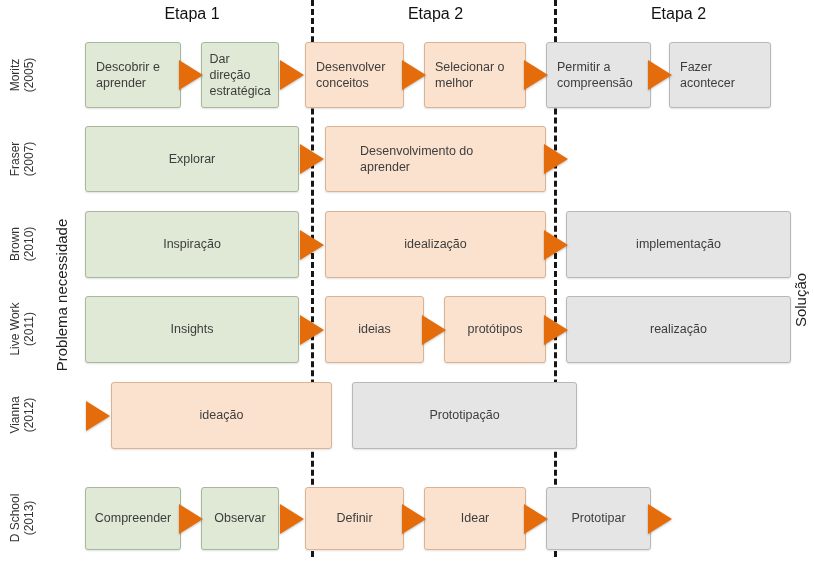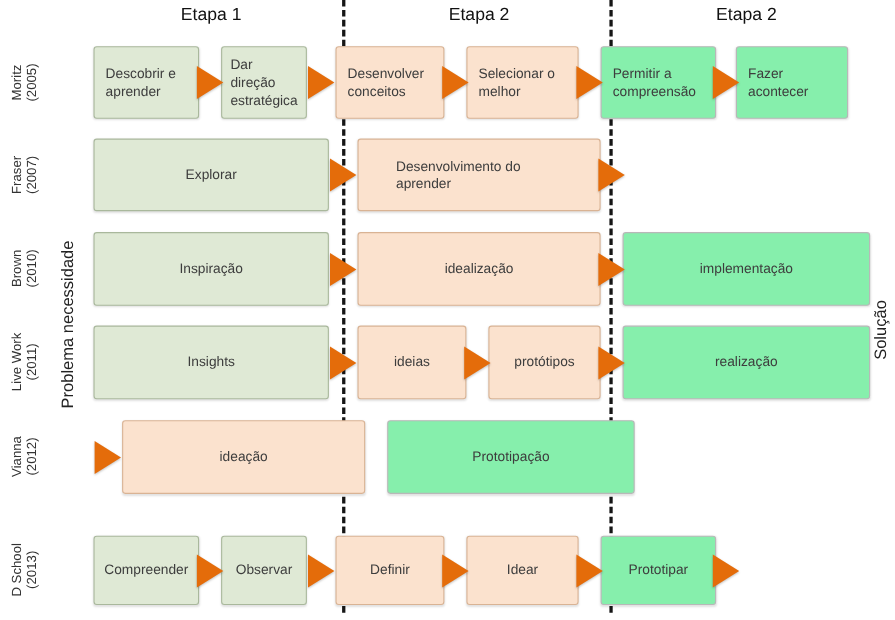--- a/index.html
+++ b/index.html
@@ -18,21 +18,21 @@
 
   .row { position: absolute; left: 85px; width: 706px; display: flex;
          align-items: stretch; z-index: 2; }
 
   .box { display: flex; align-items: center; justify-content: center; text-align: left;
          font-size: 12.5px; line-height: 1.3; color: #3d3d3d;
          border: 1px solid #b3b3b3; border-radius: 3px; padding: 4px 10px;
          flex: 0 0 auto; box-shadow: 0 1px 2px rgba(0,0,0,.12); }
   .green  { background: #dfe9d5; border-color: #a9b89c; }
   .orange { background: #fbe2ce; border-color: #d9b394; }
-  .gray   { background: #86efac; border-color: #b8b8b8; }
+  .gray   { background: #e5e5e5; border-color: #b8b8b8; }
   .pad-lg { padding-left: 34px; padding-right: 34px; }
 
   .w96{width:96px} .w98{width:78px} .w99{width:99px} .w102{width:102px}
   .w105{width:105px} .w214{width:214px} .w221{width:221px} .w225{width:225px}
 
   .gap { display: flex; align-items: center; justify-content: center; flex: 0 0 auto; }
   .g18{width:18px} .g20{width:20px} .g26{width:26px}
 
   .tri { width: 0; height: 0; flex: 0 0 auto;
          border-top: 15px solid transparent; border-bottom: 15px solid transparent;

